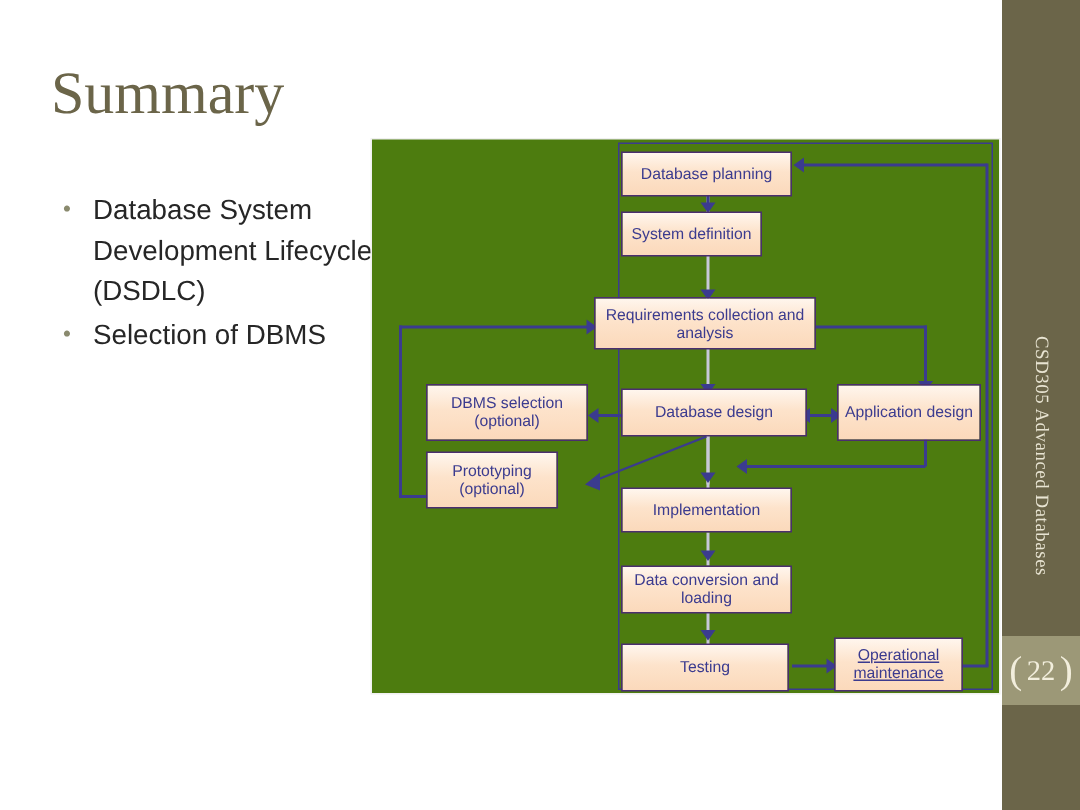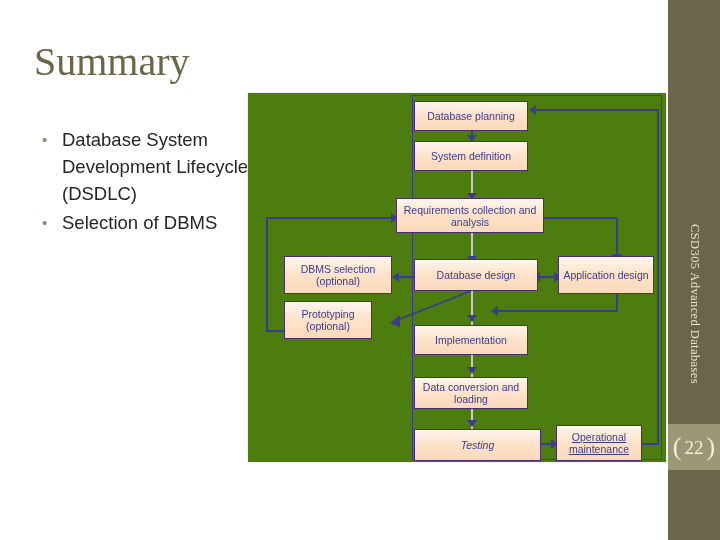--- a/index.html
+++ b/index.html
@@ -157,21 +157,21 @@
 
       <div class="ln lnh" style="left:393px;top:350px;width:18px;"></div>
       <div class="ln lnv" style="left:409px;top:16px;height:335px;"></div>
       <div class="ln lnh" style="left:288px;top:16px;width:122px;"></div>
       <div class="arw arw-l" style="left:281px;top:12px;"></div>
 
       <div class="fbox" style="left:166px;top:8px;width:114px;height:30px;">
         <span>Database planning</span>
       </div>
 
-      <div class="fbox" style="left:166px;top:48px;width:114px;height:30px;align-items:center;">
+      <div class="fbox" style="left:166px;top:48px;width:94px;height:30px;align-items:center;">
         <span>System definition</span>
       </div>
 
       <div class="fbox" style="left:148px;top:105px;width:148px;height:35px;">
         <span>Requirements collection and analysis</span>
       </div>
 
       <div class="fbox" style="left:36px;top:163px;width:108px;height:38px;">
         <span>DBMS selection (optional)</span>
       </div>
@@ -189,21 +189,21 @@
       </div>
 
       <div class="fbox" style="left:166px;top:232px;width:114px;height:30px;">
         <span>Implementation</span>
       </div>
 
       <div class="fbox" style="left:166px;top:284px;width:114px;height:32px;">
         <span>Data conversion and loading</span>
       </div>
 
-      <div class="fbox" style="left:166px;top:336px;width:127px;height:32px;font-style:italic;">
+      <div class="fbox" style="left:166px;top:336px;width:112px;height:32px;">
         <span>Testing</span>
       </div>
 
       <div class="fbox" style="left:308px;top:332px;width:86px;height:36px;text-decoration:underline;">
         <span>Operational maintenance</span>
       </div>
 
     </div>
   </div>
 

